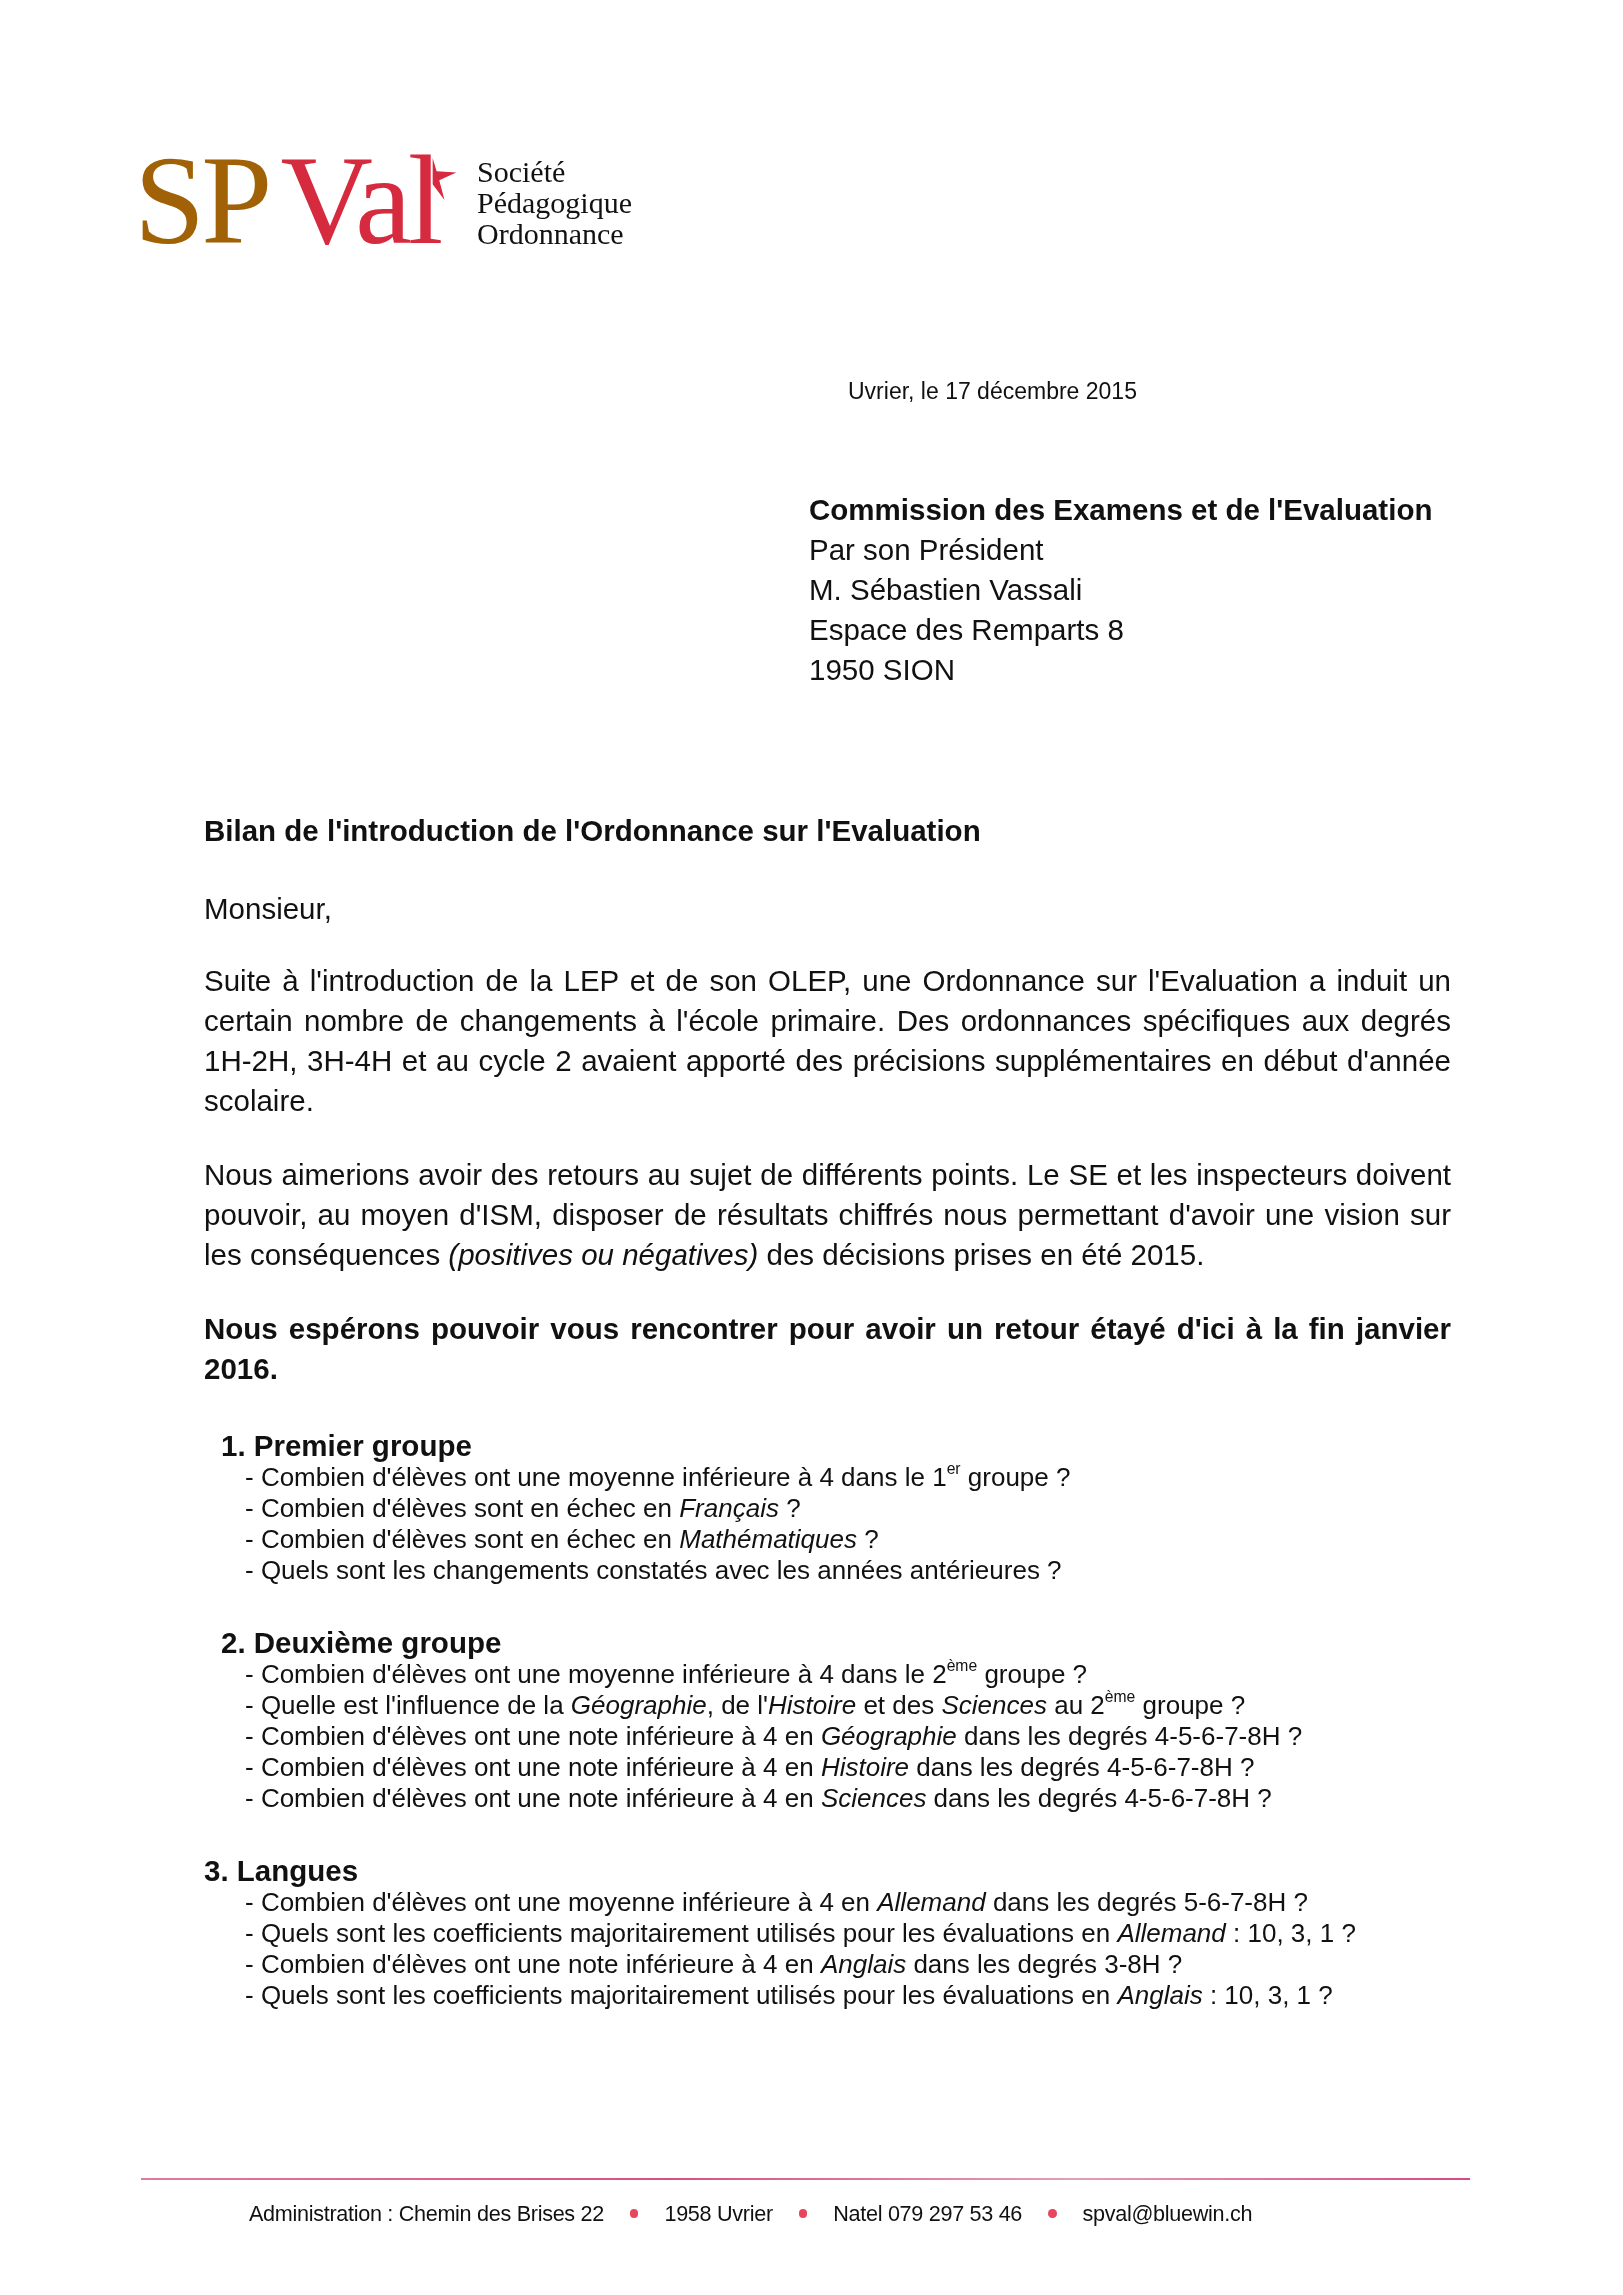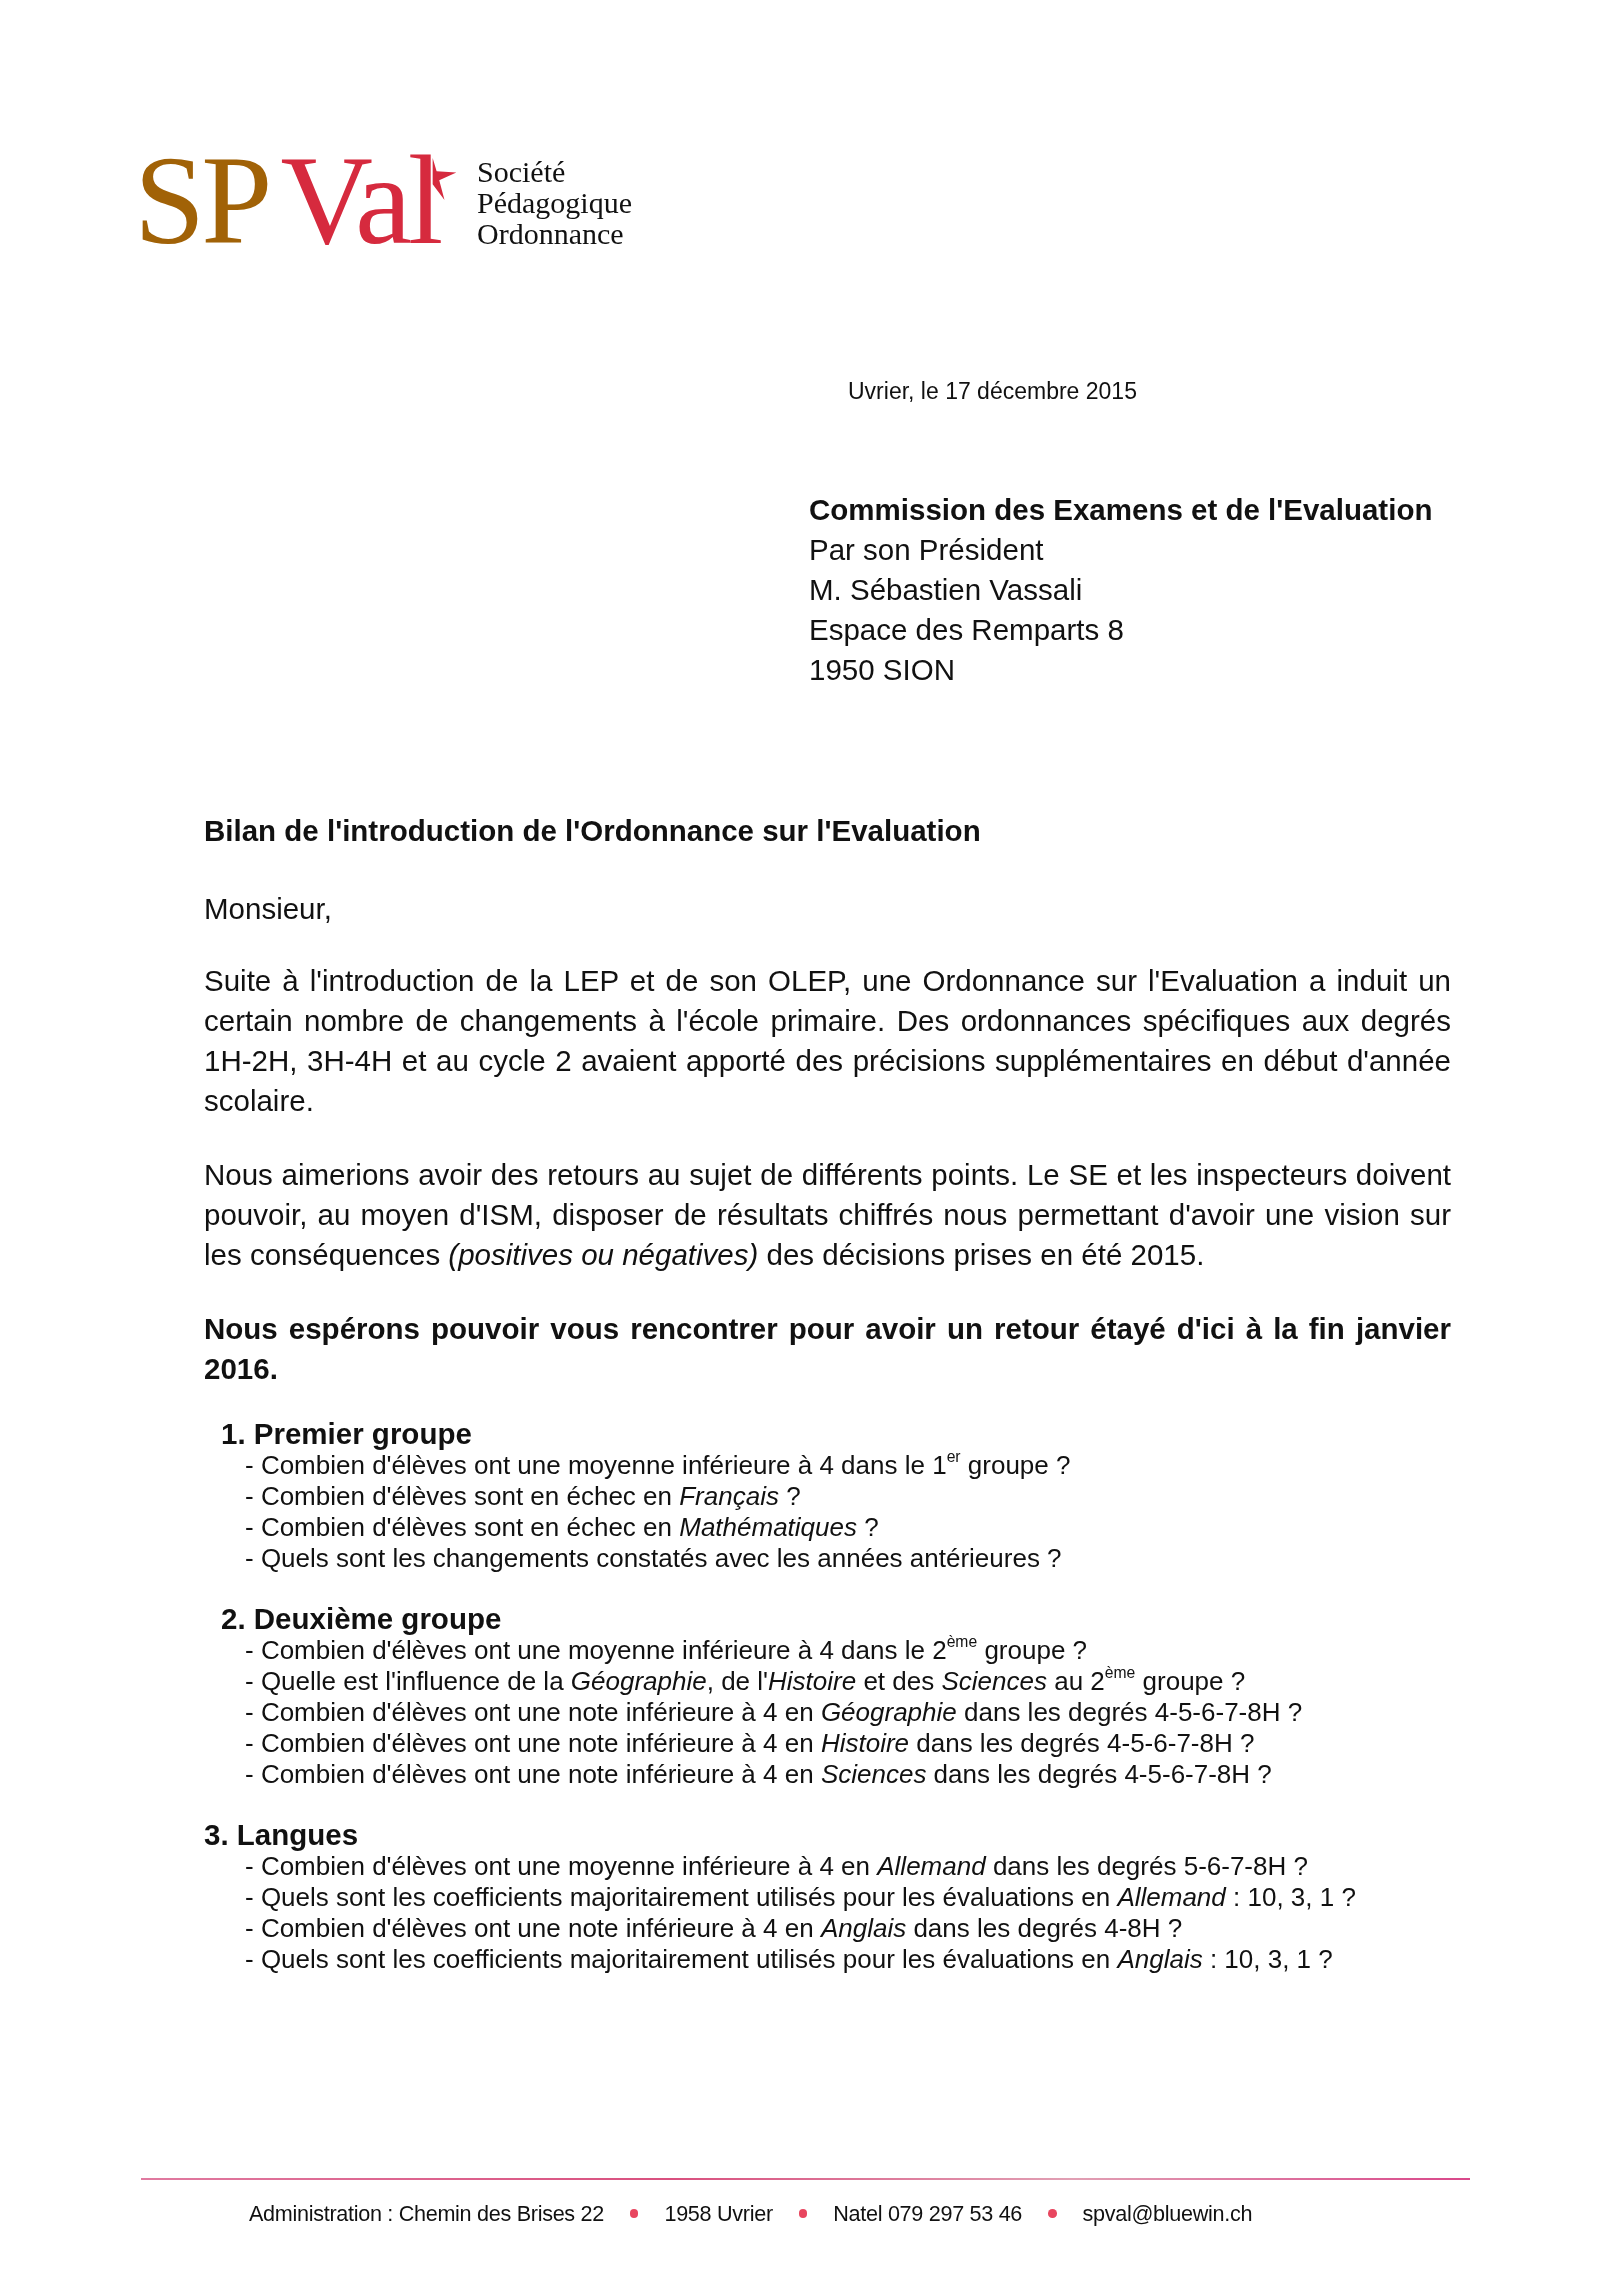--- a/index.html
+++ b/index.html
@@ -36,21 +36,21 @@
     
     .body-wrap { left: 204px; top: 812px; width: 1247px; }
     .subject { font-size: 29.5px; font-weight: bold; line-height: 37px; margin: 0; }
     .salutation { font-size: 29.5px; line-height: 37px; margin: 41px 0 0 0; }
     .para { font-size: 29.5px; line-height: 40px; text-align: justify; margin: 34px 0 0 0; }
     .para.bold { font-weight: bold; }
     .para i { font-style: italic; }
     .intro-list { font-size: 29.5px; line-height: 37px; margin: 37px 0 0 0; }
 
     
-    .group { margin: 28px 0 0 0; }
+    .group { margin: 40px 0 0 0; }
     .group-title { font-size: 29.5px; font-weight: bold; line-height: 33px; margin-left: 17px; white-space: nowrap; }
     .group.g3 .group-title { margin-left: 0; }
     .group-items { list-style: none; margin: 0; padding: 0 0 0 41px; }
     .group-items li { font-size: 26px; line-height: 31px; white-space: nowrap; }
     .group-items li .seg-italic { font-style: italic; }
     .group-items li sup { font-size: 15.7px; line-height: 0; position: relative; top: -2.6px; vertical-align: super; }
 
     
     .footer-rule {
       left: 141px; top: 2178px; width: 1329px; height: 2px;
@@ -110,21 +110,21 @@
         <li><span>- Combien d'élèves ont une note inférieure à 4 en </span><span class="seg-italic">Géographie</span><span> dans les degrés 4-5-6-7-8H ?</span></li>
         <li><span>- Combien d'élèves ont une note inférieure à 4 en </span><span class="seg-italic">Histoire</span><span> dans les degrés 4-5-6-7-8H ?</span></li>
         <li><span>- Combien d'élèves ont une note inférieure à 4 en </span><span class="seg-italic">Sciences</span><span> dans les degrés 4-5-6-7-8H ?</span></li>
       </ul>
   </div>
   <div class="group g3">
     <div class="group-title">3. Langues</div>
     <ul class="group-items">
         <li><span>- Combien d'élèves ont une moyenne inférieure à 4 en </span><span class="seg-italic">Allemand</span><span> dans les degrés  5-6-7-8H ?</span></li>
         <li><span>- Quels sont les coefficients majoritairement utilisés pour les évaluations en </span><span class="seg-italic">Allemand</span><span> : 10, 3, 1 ?</span></li>
-        <li><span>- Combien d'élèves ont une note inférieure à 4 en </span><span class="seg-italic">Anglais</span><span> dans les degrés 4-8H ?</span></li>
+        <li><span>- Combien d'élèves ont une note inférieure à 4 en </span><span class="seg-italic">Anglais</span><span> dans les degrés 3-8H ?</span></li>
         <li><span>- Quels sont les coefficients majoritairement utilisés pour les évaluations en </span><span class="seg-italic">Anglais</span><span> : 10, 3, 1 ?</span></li>
       </ul>
   </div>
 </div>
 
 <div class="abs footer-rule"></div>
 <div class="abs footer">
   <span>Administration : Chemin des Brises 22</span><span class="dot"></span><span>1958 Uvrier</span><span class="dot"></span><span>Natel 079 297 53 46</span><span class="dot"></span><span>spval@bluewin.ch</span>
 </div>
 

